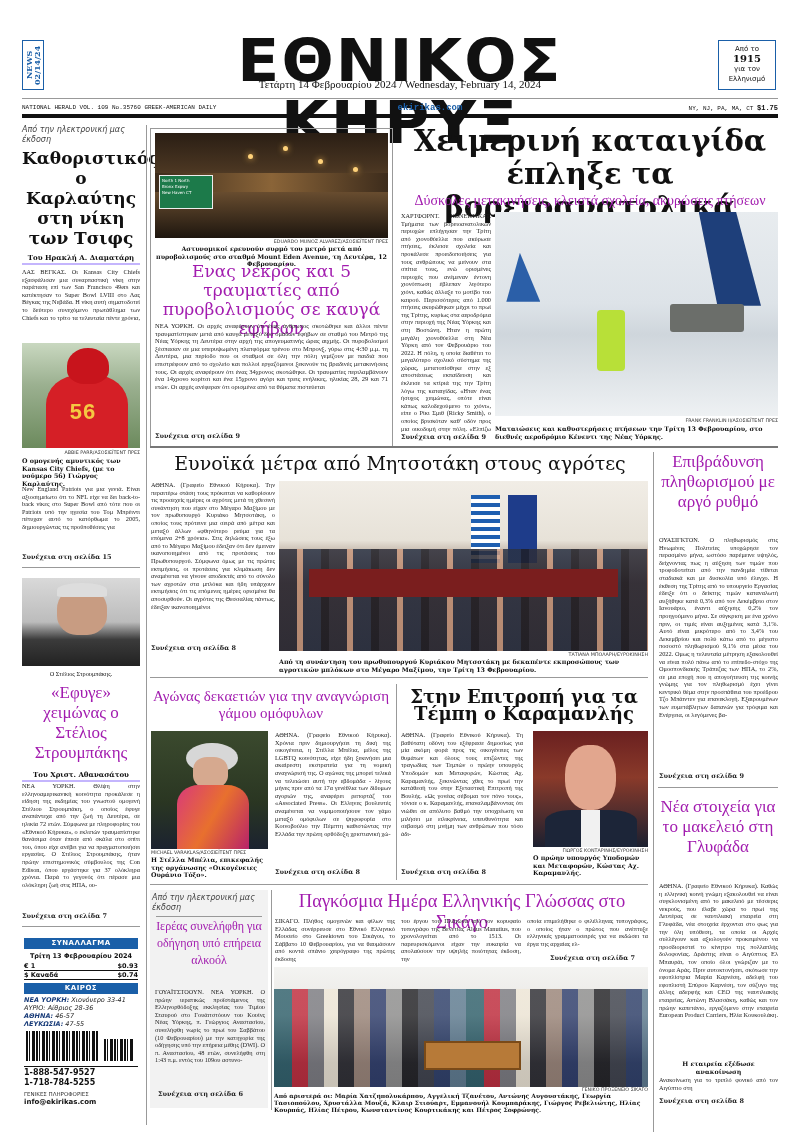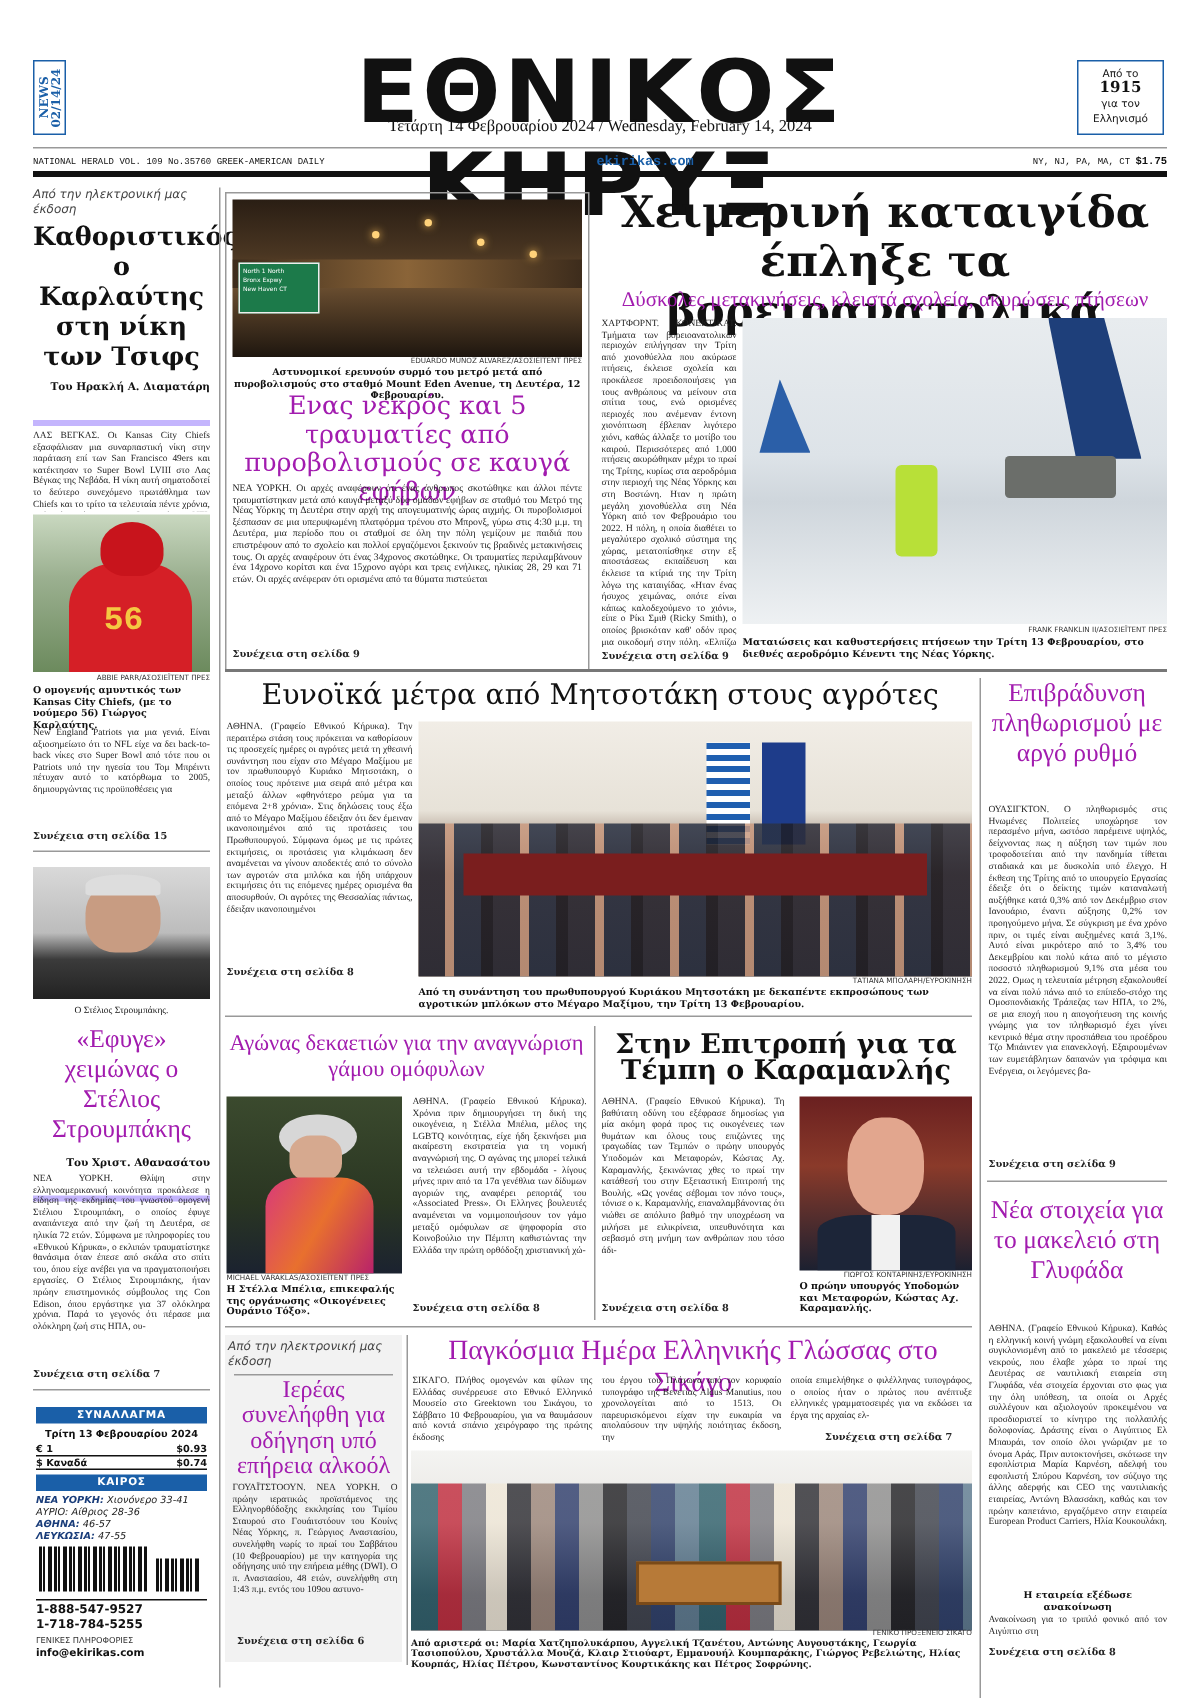--- a/index.html
+++ b/index.html
@@ -19,21 +19,21 @@
   .meta-left { width: 300px; }
   .meta-center { flex: 1; text-align: center; font-size: 9px; font-weight: bold; color: #1a5fa8; padding-right: 120px;}
   .meta-right { width: 120px; text-align: right; }
   .meta-right b { font-size: 7px; }
   .thick-rule { left: 22px; top: 114px; width: 756px; height: 4px; background: #111; }
 
   
   .kicker { font-family: "DejaVu Sans", sans-serif; font-size: 8px; color: #444; text-align: left; line-height: 10px; font-style: italic; }
   .hl { font-family: "DejaVu Serif", serif; font-weight: bold; text-align: center; color: #111; }
   .hl-light { font-family: "Liberation Serif", serif; text-align: center; color: #a21caf; }
-  .byline { font-family: "DejaVu Serif", serif; font-weight: bold; font-size: 7px; border-bottom: 4px solid #c4b5fd; padding-bottom: 18px; text-align:right; }
+  .byline { font-family: "DejaVu Serif", serif; font-weight: bold; font-size: 7px; border-bottom: 2px solid #c4b5fd; padding-bottom: 1px; text-align:center; }
   .body { font-family: "Liberation Serif", serif; font-size: 6.3px; line-height: 7.6px; text-align: justify; color: #222; overflow: hidden; }
   .cont { font-family: "DejaVu Serif", serif; font-weight: bold; font-size: 6.5px; color: #222; }
   .caption { font-family: "DejaVu Serif", serif; font-weight: bold; font-size: 6.3px; line-height: 7.5px; color: #111; }
   .credit { font-family: "DejaVu Sans", sans-serif; font-size: 4.8px; color: #333; text-align: right; }
   .vrule { width: 1px; background: #999; }
   .hrule { height: 1px; background: #999; }
 
   
   .photo { overflow: hidden; }
   .ph-subway { background: linear-gradient(180deg,#2a1e14 0%,#4a3622 35%,#6a4e30 55%,#1e160f 100%); }
@@ -237,21 +237,21 @@
     <div class="suit"></div>
     <div class="shirt"></div>
 </div>
 <div class="abs credit" style="left:533px; top:848px; width:115px;">ΓΙΩΡΓΟΣ ΚΟΝΤΑΡΙΝΗΣ/ΕΥΡΟΚΙΝΗΣΗ</div>
 <div class="abs caption" style="left:533px; top:854px; width:115px;">Ο πρώην υπουργός Υποδομών και Μεταφορών, Κώστας Αχ. Καραμανλής.</div>
 <div class="abs hrule" style="left:150px; top:884px; width:498px;"></div>
 
 <div class="abs" style="left:150px; top:890px; width:118px; height:218px; background:#f2f2f2;"></div>
 <div class="abs kicker" style="left:152px; top:893px; width:114px;">Από την ηλεκτρονική μας έκδοση</div>
 <div class="abs hrule" style="left:156px; top:916px; width:106px;"></div>
-<div class="abs hl-light" style="left:152px; top:918px; width:114px; font-size:16px; line-height:17px;">Ιερέας συνελήφθη για οδήγηση υπό επήρεια αλκοόλ</div>
+<div class="abs hl-light" style="left:152px; top:918px; width:114px; font-size:12px; line-height:17px;">Ιερέας συνελήφθη για οδήγηση υπό επήρεια αλκοόλ</div>
 <div class="abs body" style="left:155px; top:988px; width:110px; height:96px;">ΓΟΥΑΪΤΣΤΟΟΥΝ. ΝΕΑ ΥΟΡΚΗ. Ο πρώην ιερατικώς προϊστάμενος της Ελληνορθόδοξης εκκλησίας του Τιμίου Σταυρού στο Γουάιτστόουν του Κουίνς Νέας Υόρκης, π. Γεώργιος Αναστασίου, συνελήφθη νωρίς το πρωί του Σαββάτου (10 Φεβρουαρίου) με την κατηγορία της οδήγησης υπό την επήρεια μέθης (DWI). Ο π. Αναστασίου, 48 ετών, συνελήφθη στη 1:43 π.μ. εντός του 109ου αστυνο-</div>
 <div class="abs cont" style="left:158px; top:1090px;">Συνέχεια στη σελίδα 6</div>
 
 <div class="abs vrule" style="left:271px; top:890px; height:220px;"></div>
 
 <div class="abs hl-light" style="left:274px; top:891px; width:376px; font-size:18.5px; line-height:21px;">Παγκόσμια Ημέρα Ελληνικής Γλώσσας στο Σικάγο</div>
 <div class="abs body" style="left:275px; top:917px; width:120px; height:46px;">ΣΙΚΑΓΟ. Πλήθος ομογενών και φίλων της Ελλάδας συνέρρευσε στο Εθνικό Ελληνικό Μουσείο στο Greektown του Σικάγου, το Σάββατο 10 Φεβρουαρίου, για να θαυμάσουν από κοντά σπάνιο χειρόγραφο της πρώτης έκδοσης</div>
 <div class="abs body" style="left:401px; top:917px; width:120px; height:46px;">του έργου του Πλάτωνα από τον κορυφαίο τυπογράφο της Βενετίας Aldus Manutius, που χρονολογείται από το 1513. Οι παρευρισκόμενοι είχαν την ευκαιρία να απολαύσουν την υψηλής ποιότητας έκδοση, την</div>
 <div class="abs body" style="left:527px; top:917px; width:121px; height:30px;">οποία επιμελήθηκε ο φιλέλληνας τυπογράφος, ο οποίος ήταν ο πρώτος που ανέπτυξε ελληνικές γραμματοσειρές για να εκδώσει τα έργα της αρχαίας ελ-</div>
 <div class="abs cont" style="left:550px; top:954px;">Συνέχεια στη σελίδα 7</div>

